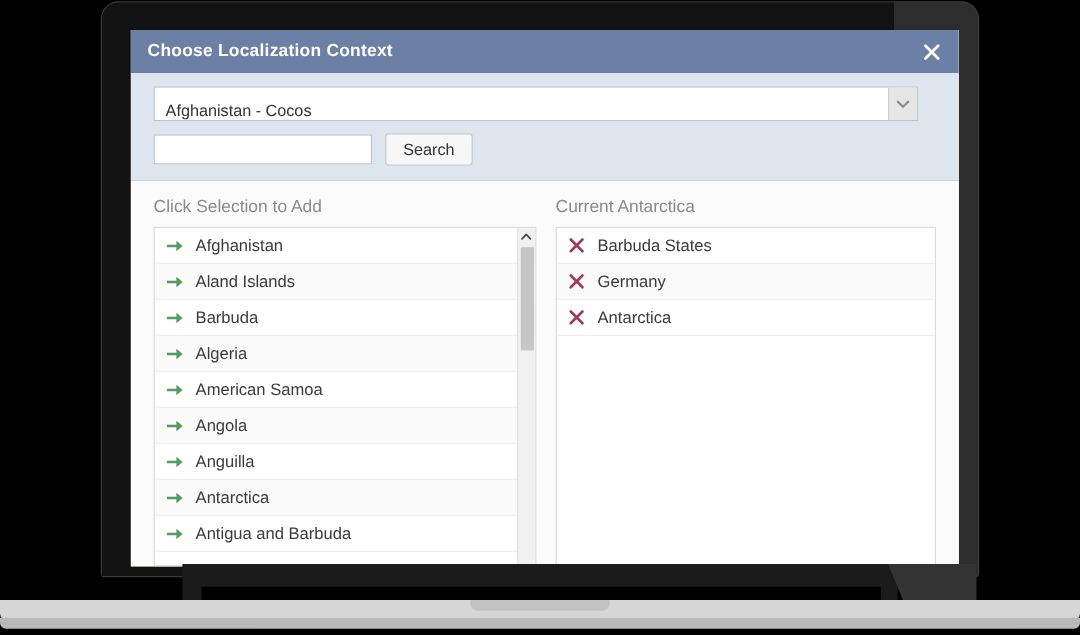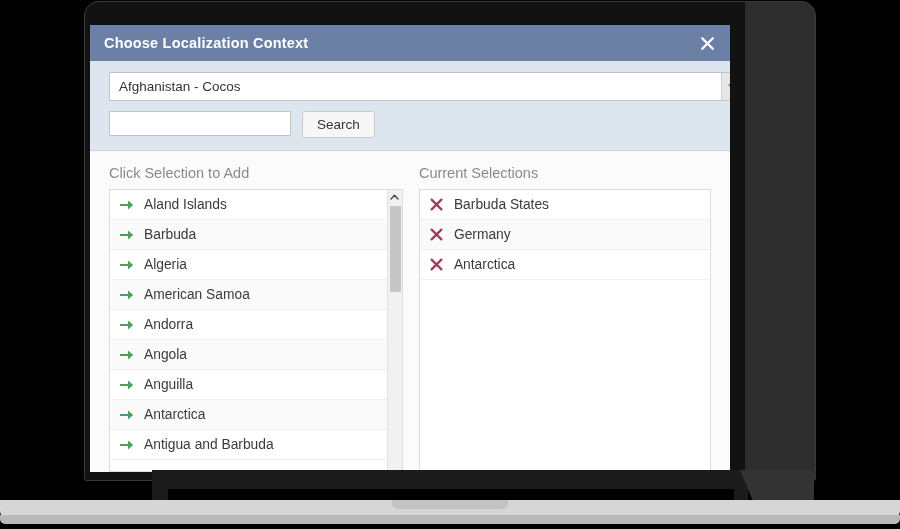--- a/index.html
+++ b/index.html
@@ -38,23 +38,23 @@
     left: 85px;
     top: 2px;
     width: 660px;
     height: 478px;
     background: #121212;
     border-radius: 14px 0 0 0;
   }
 
   #screen {
     position: absolute;
-    left: 90px;
+    left: 109px;
     top: 25px;
-    width: 640px;
+    width: 690px;
     height: 447px;
     background: #fef9c3;
     overflow: hidden;
   }
 
   
   #laptop-hinge {
     position: absolute;
     left: 152px;
     top: 470px;
@@ -153,21 +153,21 @@
   }
 
   .select-wrap {
     position: relative;
     width: 637px;
     height: 29px;
     background: #ffffff;
     border: 1px solid #c3c3c3;
     box-sizing: border-box;
     display: flex;
-    align-items: center;
+    align-items: flex-end;
     cursor: pointer;
   }
   .select-value {
     font-size: 13.5px;
     color: #333333;
     padding-left: 9px;
     white-space: nowrap;
     overflow: hidden;
   }
   .select-arrow {
@@ -179,20 +179,21 @@
     background: #e6e6e6;
     border-left: 1px solid #cfcfcf;
     display: flex;
     align-items: center;
     justify-content: center;
     cursor: pointer;
   }
 
   .search-row {
     display: flex;
+    align-items: center;
     margin-top: 10px;
     gap: 11px;
   }
   .search-input {
     width: 182px;
     height: 25px;
     background: #ffffff;
     border: 1px solid #c3c3c3;
     box-sizing: border-box;
     font-size: 13px;
@@ -351,20 +352,29 @@
           <div class="list-box">
             <div class="list-scroll">
               <div class="list-inner" id="available-list">
                   <div class="list-row">
                     <span class="row-icon">
                       <svg width="14" height="12" viewBox="0 0 14 12">
                         <path d="M0.6 6 L9.3 6" stroke="#4f9e5e" stroke-width="2.1" stroke-linecap="round" fill="none"></path>
                         <path d="M8.0 1.6 L13.2 6 L8.0 10.4 Z" fill="#4f9e5e"></path>
                       </svg>
                     </span>
+                    <span class="row-label">Afghanistan</span>
+                  </div>
+                  <div class="list-row">
+                    <span class="row-icon">
+                      <svg width="14" height="12" viewBox="0 0 14 12">
+                        <path d="M0.6 6 L9.3 6" stroke="#4f9e5e" stroke-width="2.1" stroke-linecap="round" fill="none"></path>
+                        <path d="M8.0 1.6 L13.2 6 L8.0 10.4 Z" fill="#4f9e5e"></path>
+                      </svg>
+                    </span>
                     <span class="row-label">Aland Islands</span>
                   </div>
                   <div class="list-row">
                     <span class="row-icon">
                       <svg width="14" height="12" viewBox="0 0 14 12">
                         <path d="M0.6 6 L9.3 6" stroke="#4f9e5e" stroke-width="2.1" stroke-linecap="round" fill="none"></path>
                         <path d="M8.0 1.6 L13.2 6 L8.0 10.4 Z" fill="#4f9e5e"></path>
                       </svg>
                     </span>
                     <span class="row-label">Barbuda</span>
@@ -379,29 +389,20 @@
                     <span class="row-label">Algeria</span>
                   </div>
                   <div class="list-row">
                     <span class="row-icon">
                       <svg width="14" height="12" viewBox="0 0 14 12">
                         <path d="M0.6 6 L9.3 6" stroke="#4f9e5e" stroke-width="2.1" stroke-linecap="round" fill="none"></path>
                         <path d="M8.0 1.6 L13.2 6 L8.0 10.4 Z" fill="#4f9e5e"></path>
                       </svg>
                     </span>
                     <span class="row-label">American Samoa</span>
-                  </div>
-                  <div class="list-row">
-                    <span class="row-icon">
-                      <svg width="14" height="12" viewBox="0 0 14 12">
-                        <path d="M0.6 6 L9.3 6" stroke="#4f9e5e" stroke-width="2.1" stroke-linecap="round" fill="none"></path>
-                        <path d="M8.0 1.6 L13.2 6 L8.0 10.4 Z" fill="#4f9e5e"></path>
-                      </svg>
-                    </span>
-                    <span class="row-label">Andorra</span>
                   </div>
                   <div class="list-row">
                     <span class="row-icon">
                       <svg width="14" height="12" viewBox="0 0 14 12">
                         <path d="M0.6 6 L9.3 6" stroke="#4f9e5e" stroke-width="2.1" stroke-linecap="round" fill="none"></path>
                         <path d="M8.0 1.6 L13.2 6 L8.0 10.4 Z" fill="#4f9e5e"></path>
                       </svg>
                     </span>
                     <span class="row-label">Angola</span>
                   </div>
@@ -439,21 +440,21 @@
                 <svg width="9" height="6" viewBox="0 0 9 6">
                   <path d="M1 5 L4.5 1.3 L8 5" stroke="#4a4a4a" stroke-width="1.5" fill="none" stroke-linecap="round" stroke-linejoin="round"></path>
                 </svg>
               </div>
               <div class="sb-thumb"></div>
             </div>
           </div>
         </div>
 
         <div class="panel panel-right">
-          <div class="panel-label">Current Selections</div>
+          <div class="panel-label">Current Antarctica</div>
           <div class="list-box">
             <div class="list-scroll">
               <div class="list-inner" id="selected-list">
                   <div class="list-row">
                     <span class="row-icon">
                       <svg width="13" height="13" viewBox="0 0 13 13">
                         <path d="M1.6 1.6 L11.4 11.4 M11.4 1.6 L1.6 11.4" stroke="#9e3a5c" stroke-width="2.2" stroke-linecap="round" fill="none"></path>
                       </svg>
                     </span>
                     <span class="row-label">Barbuda States</span>

